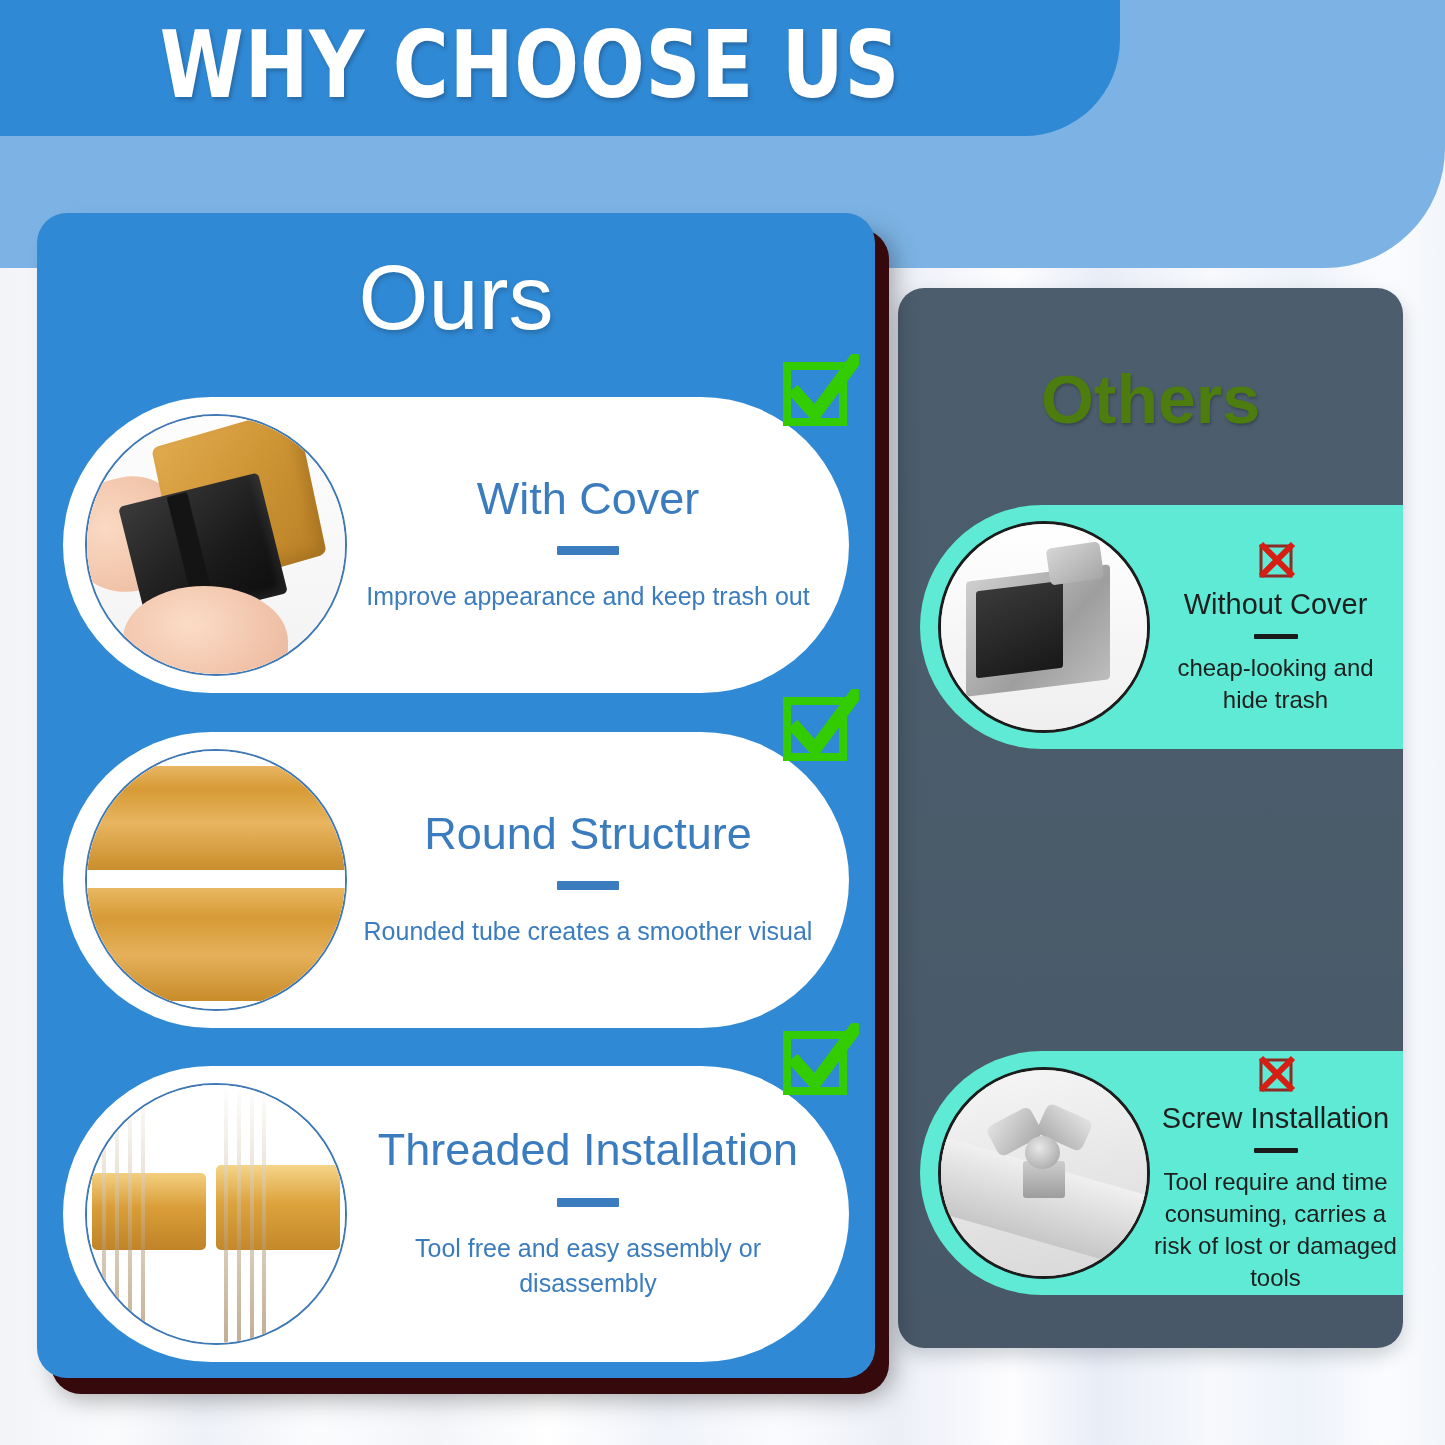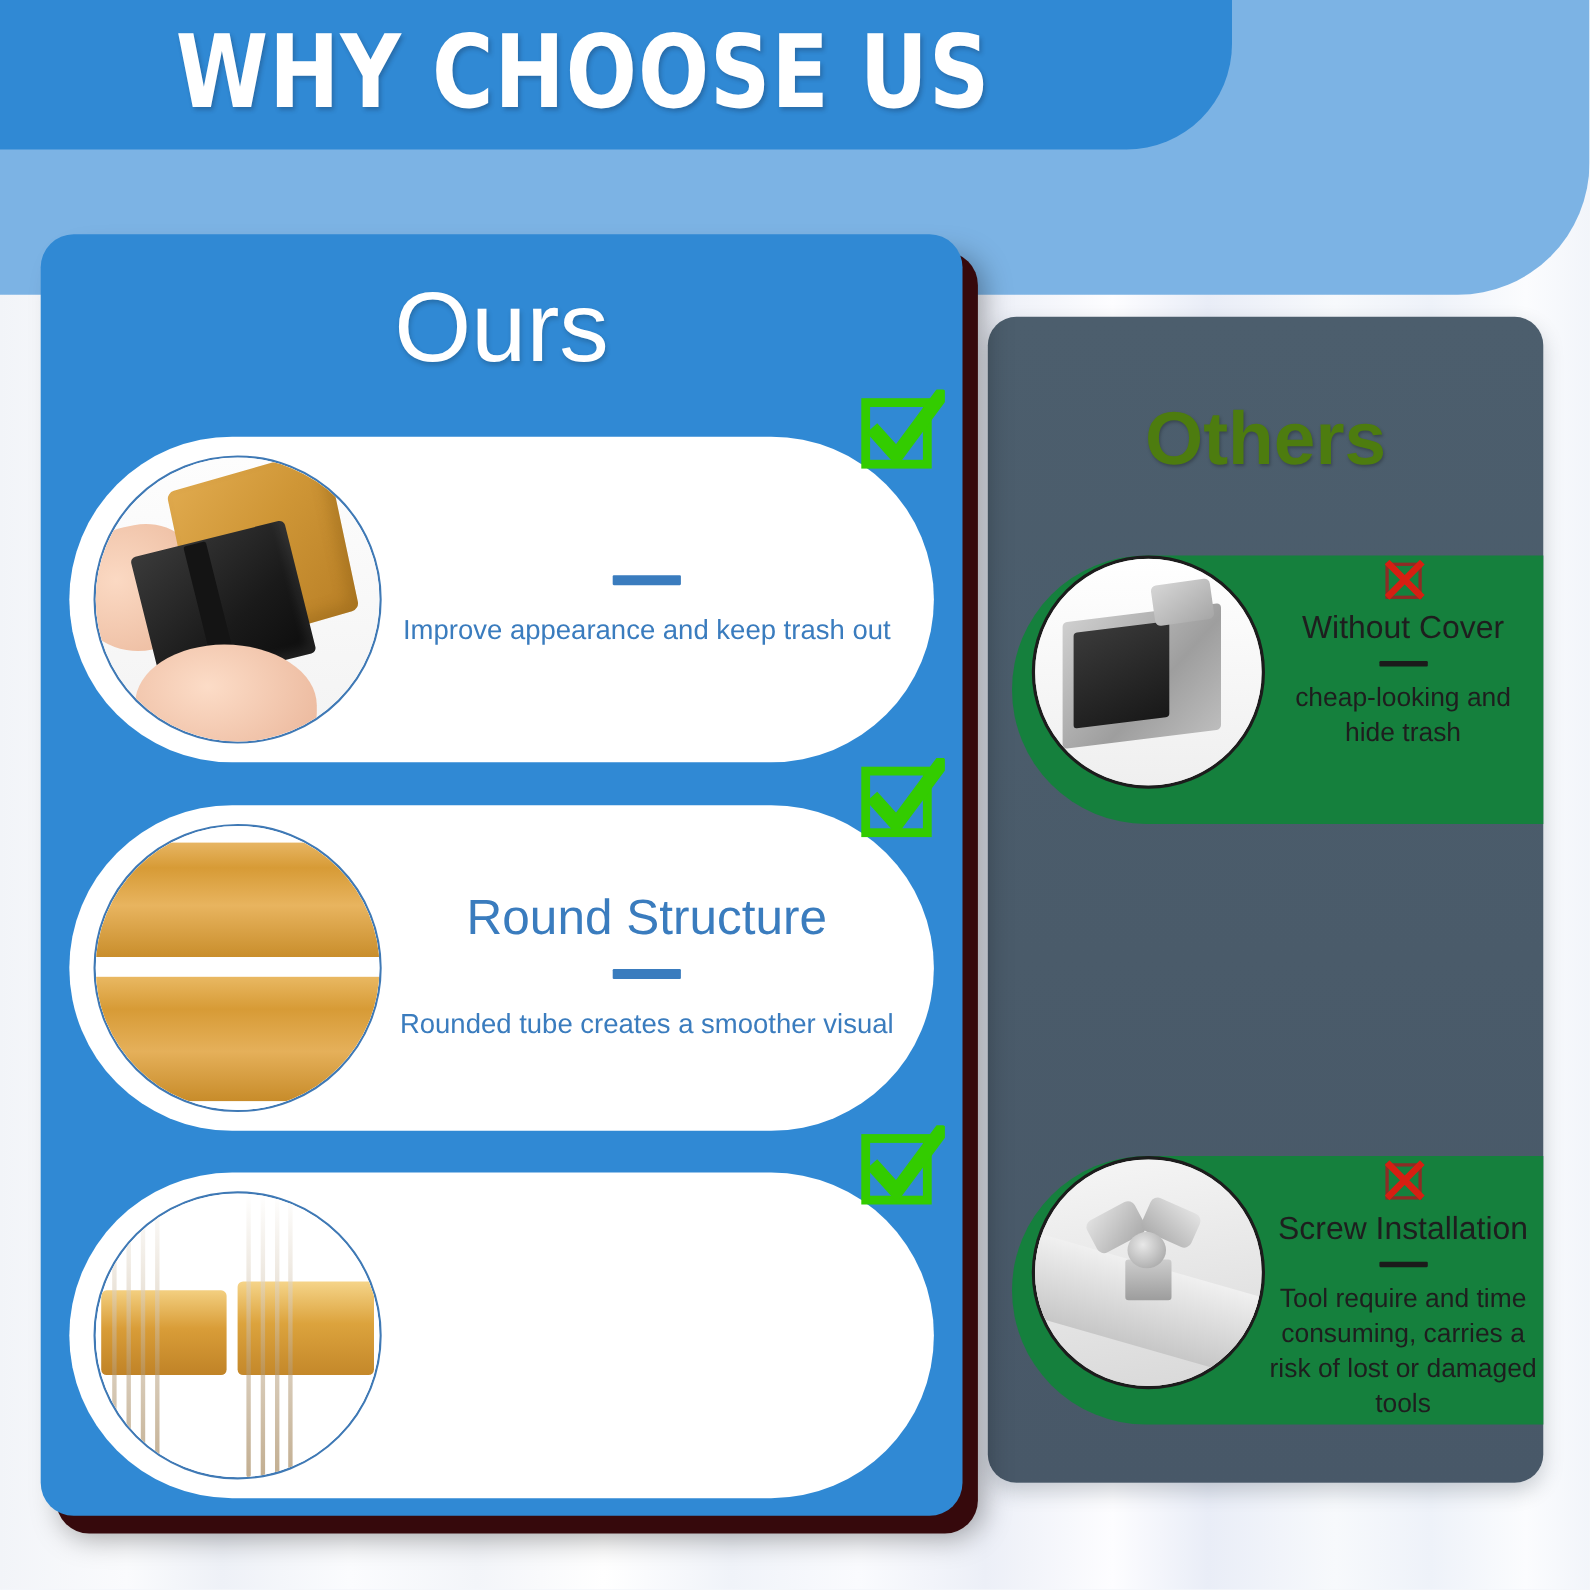--- a/index.html
+++ b/index.html
@@ -55,24 +55,24 @@
     box-shadow:0 8px 18px rgba(40,55,70,.22);
   }
   .others-title{
     position:absolute;left:898px;top:360px;width:505px;
     text-align:center;color:#4d7c0f;
     font-size:68px;font-weight:bold;letter-spacing:0px;
     text-shadow:1px 2px 3px rgba(0,0,0,.25);
   }
   .others-row{
     position:absolute;left:920px;width:483px;height:244px;
-    background:#15803d;
+    background:#5eead4;
     border-top-left-radius:122px;border-bottom-left-radius:122px;
     border-top-right-radius:0;border-bottom-right-radius:0;
-    display:flex;
+    display:flex;align-items:center;
   }
   .others-row.r1{top:505px;}
   .others-row.r2{top:778px;}
   .others-row.r3{top:1051px;}
   .o-photo{
     width:206px;height:206px;margin-left:18px;flex:0 0 auto;
     border-radius:50%;
     border:3px solid #1c1c1c;
     overflow:hidden;position:relative;background:#d9d9d9;
   }
@@ -252,20 +252,21 @@
     <div class="u-photo">
       <div class="ph p-cover">
         <div class="finger1"></div>
           <div class="gold"></div>
         <div class="cap"></div>
           <div class="fin"></div>
           <div class="finger2"></div>
       </div>
     </div>
     <div class="u-text">
+      <div class="u-title">With Cover</div>
       <div class="u-rule"></div>
       <div class="u-body">Improve appearance and keep trash out</div>
     </div>
   </div>
 
   <div class="ours-row r2">
     <div class="u-photo">
       <div class="ph p-round">
           <div class="tube-a"></div>
           <div class="gap"></div>
@@ -287,20 +288,25 @@
           <div class="rib" style="left:11%"></div>
         <div class="rib" style="left:16%"></div>
           <div class="rib" style="left:21%"></div>
         <div class="t-right"></div>
         <div class="rib" style="left:53%"></div>
           <div class="rib" style="left:58%"></div>
         <div class="rib" style="left:63%"></div>
           <div class="rib" style="left:68%"></div>
       </div>
     </div>
+    <div class="u-text">
+      <div class="u-title">Threaded Installation</div>
+      <div class="u-rule"></div>
+      <div class="u-body">Tool free and easy assembly or disassembly</div>
+    </div>
   </div>
 
   <svg class="check-icon c1" viewBox="0 0 78 78">
     <rect x="6" y="12" width="56" height="56" fill="none" stroke="#33cc00" stroke-width="8"></rect>
     <path d="M16 40 L34 60 L74 6" fill="none" stroke="#33cc00" stroke-width="13" stroke-linecap="square" stroke-linejoin="miter"></path>
   </svg>
   <svg class="check-icon c2" viewBox="0 0 78 78">
     <rect x="6" y="12" width="56" height="56" fill="none" stroke="#33cc00" stroke-width="8"></rect>
     <path d="M16 40 L34 60 L74 6" fill="none" stroke="#33cc00" stroke-width="13" stroke-linecap="square"></path>
   </svg>

